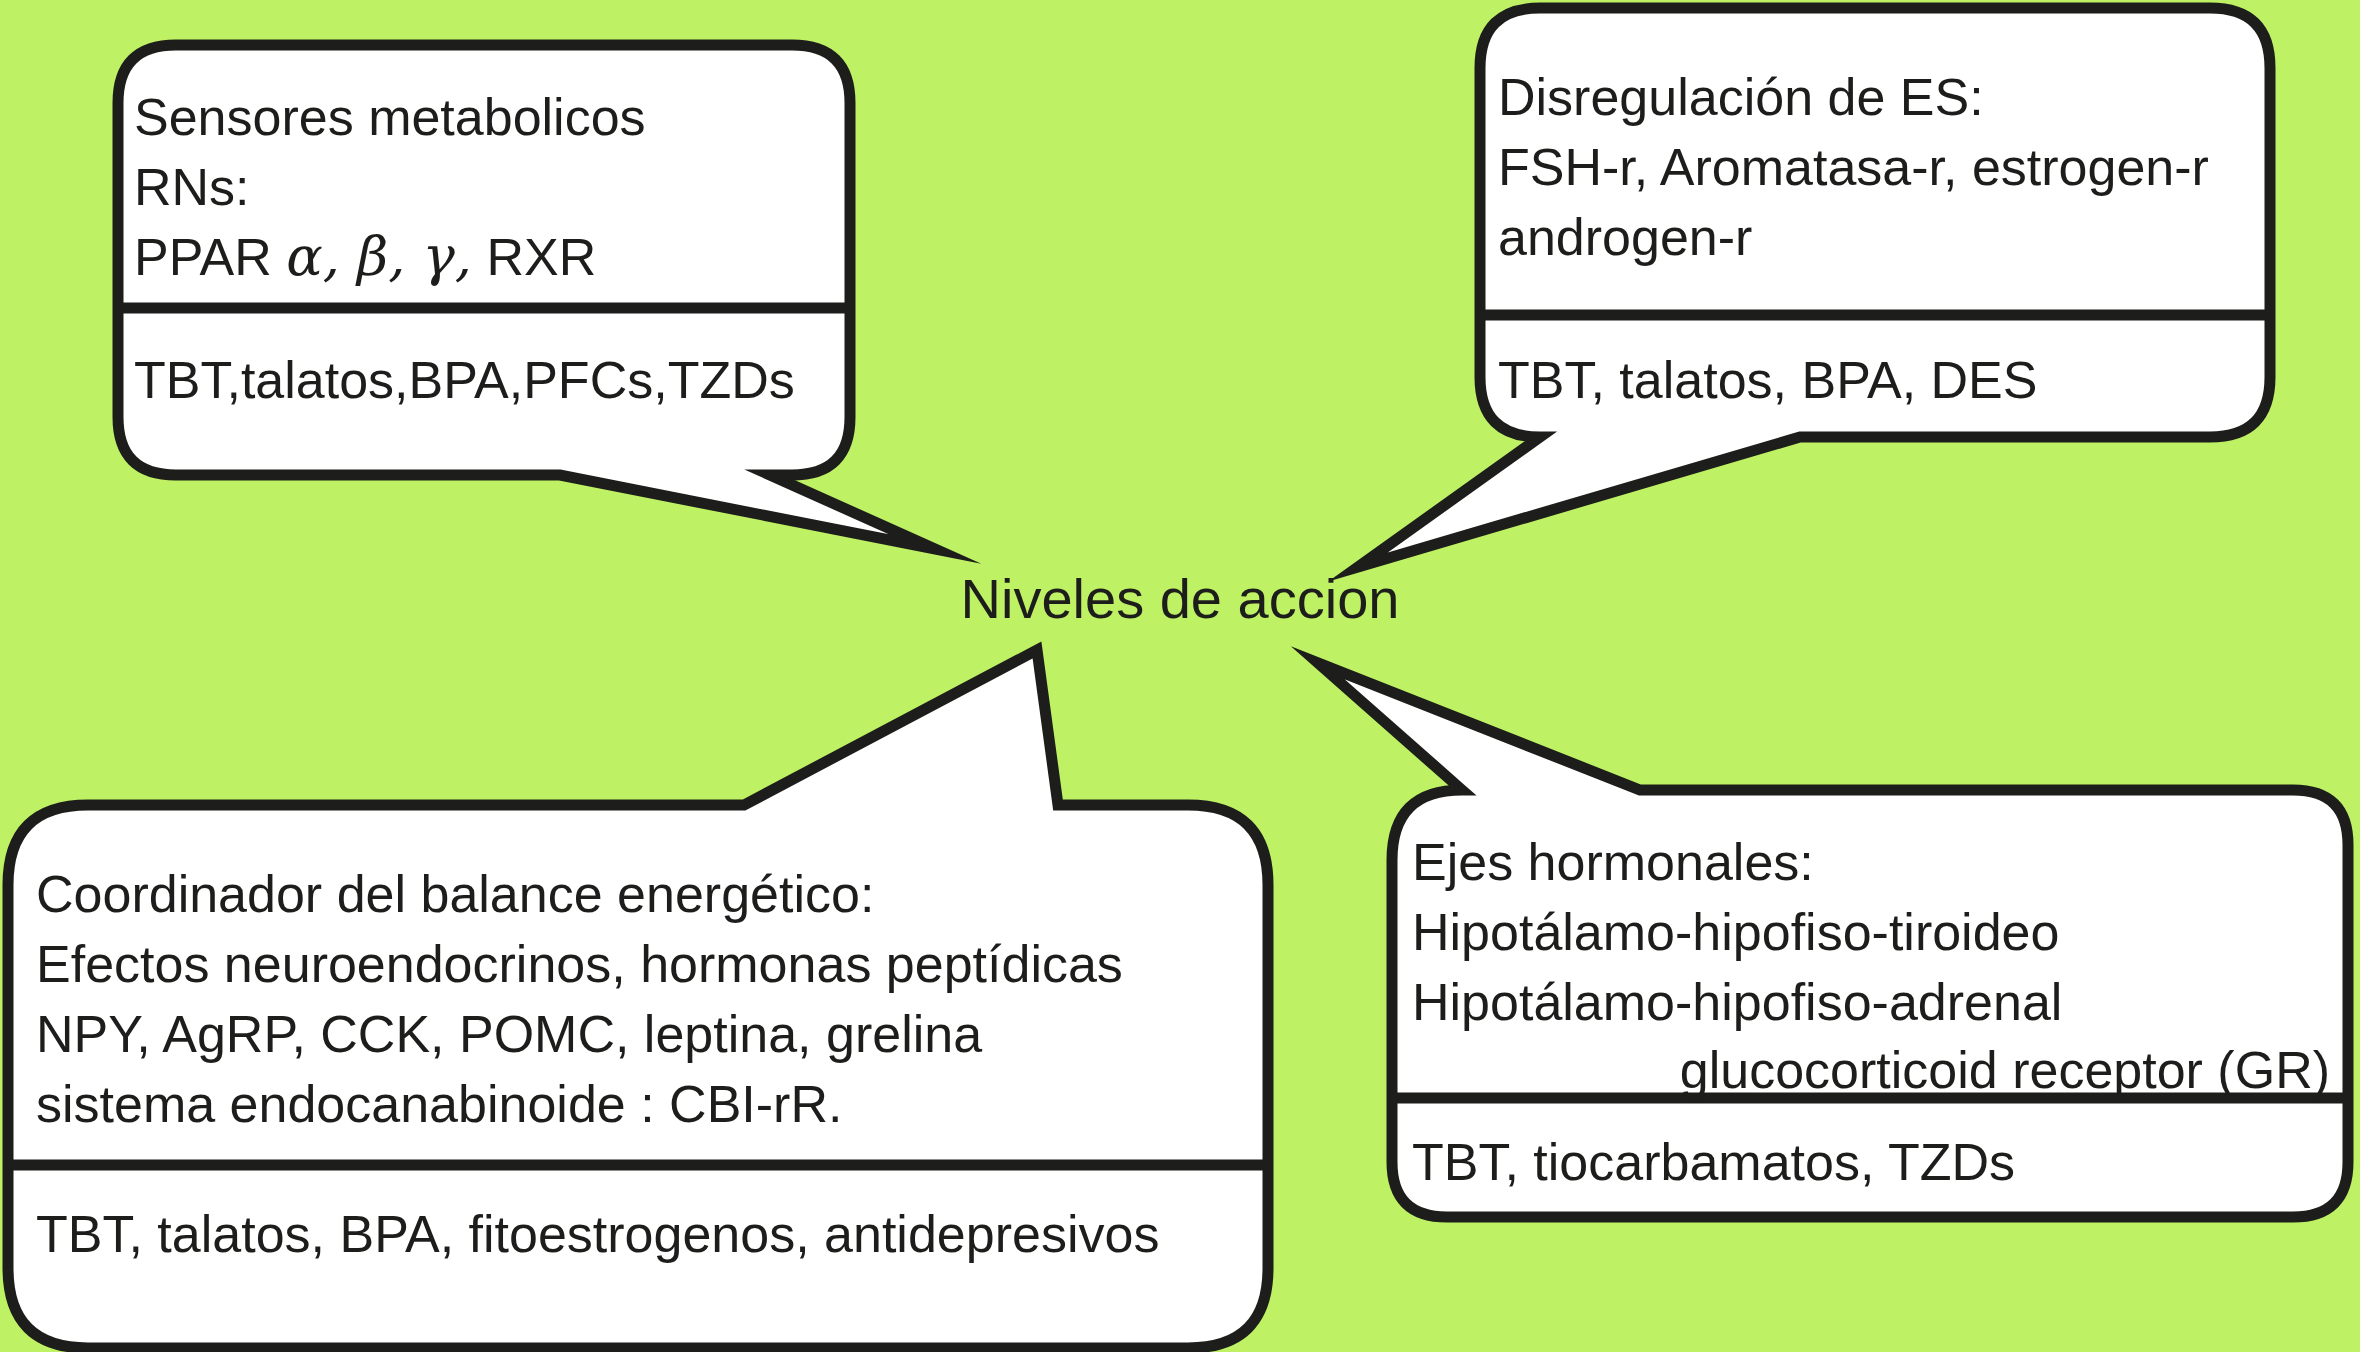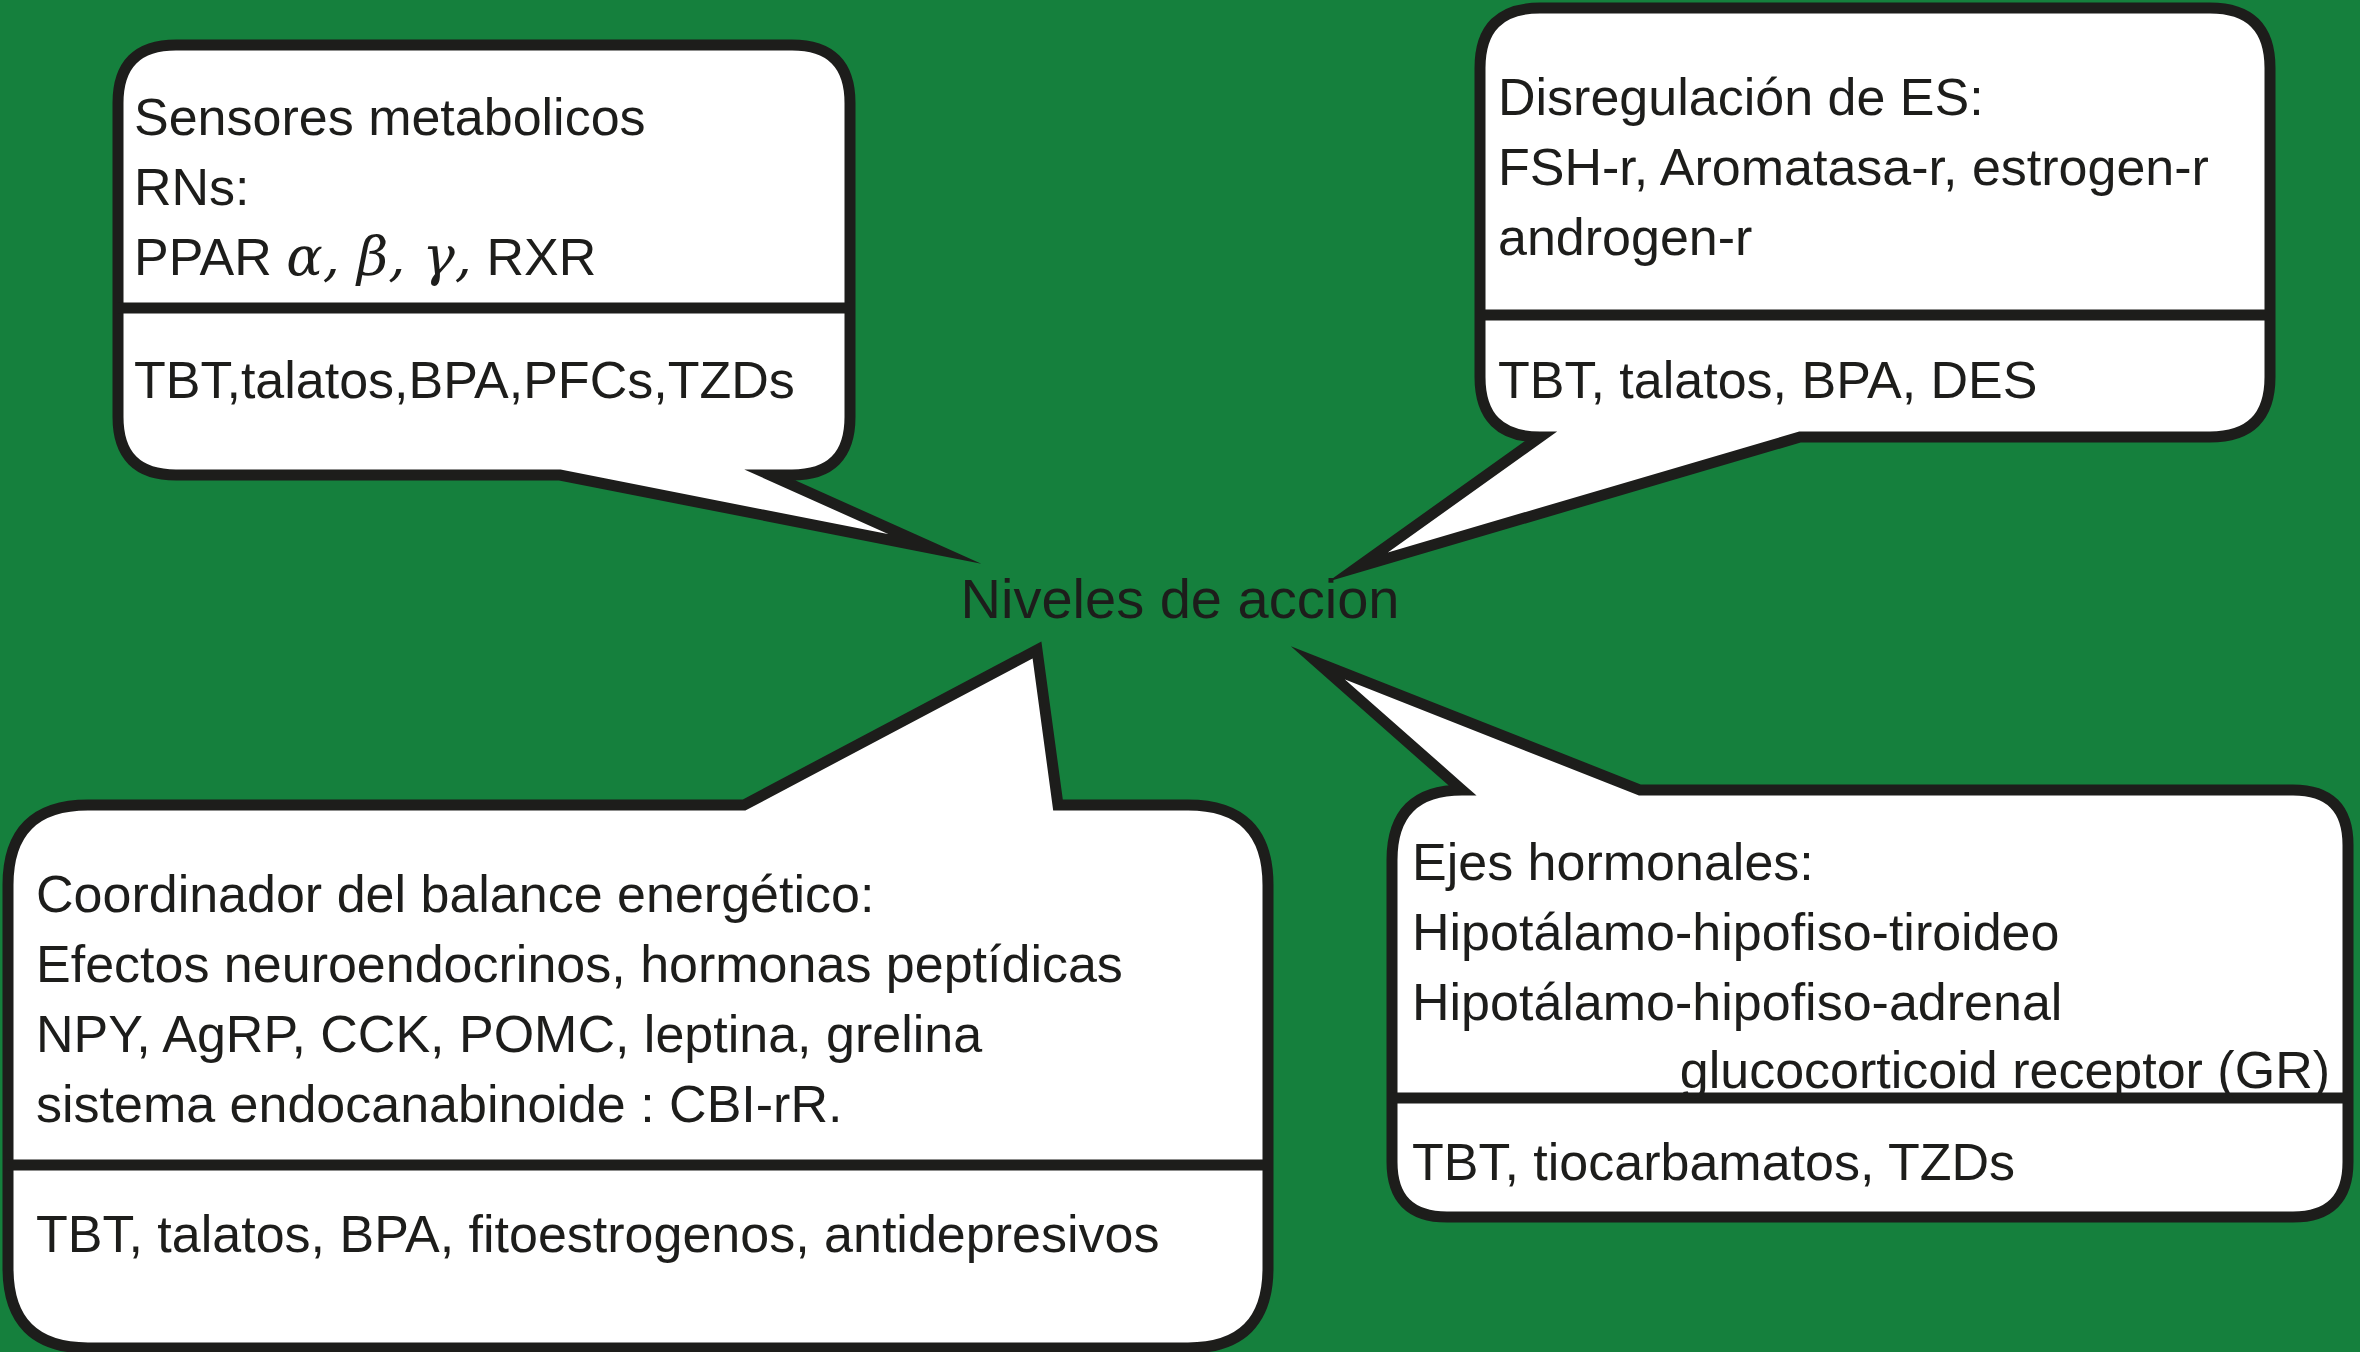--- a/index.html
+++ b/index.html
@@ -4,21 +4,21 @@
 <style>
   html, body {
     margin: 0;
     padding: 0;
     background: #ffffff;
   }
   #stage {
     position: relative;
     width: 2360px;
     height: 1352px;
-    background: #15803d;
+    background: #bef264;
     font-family: "Liberation Sans", sans-serif;
   }
   svg { display: block; }
 
   .bubble-outline {
     fill: #ffffff;
     stroke: #1d1d1b;
     stroke-width: 11;
     stroke-linejoin: miter;
     stroke-miterlimit: 14;

